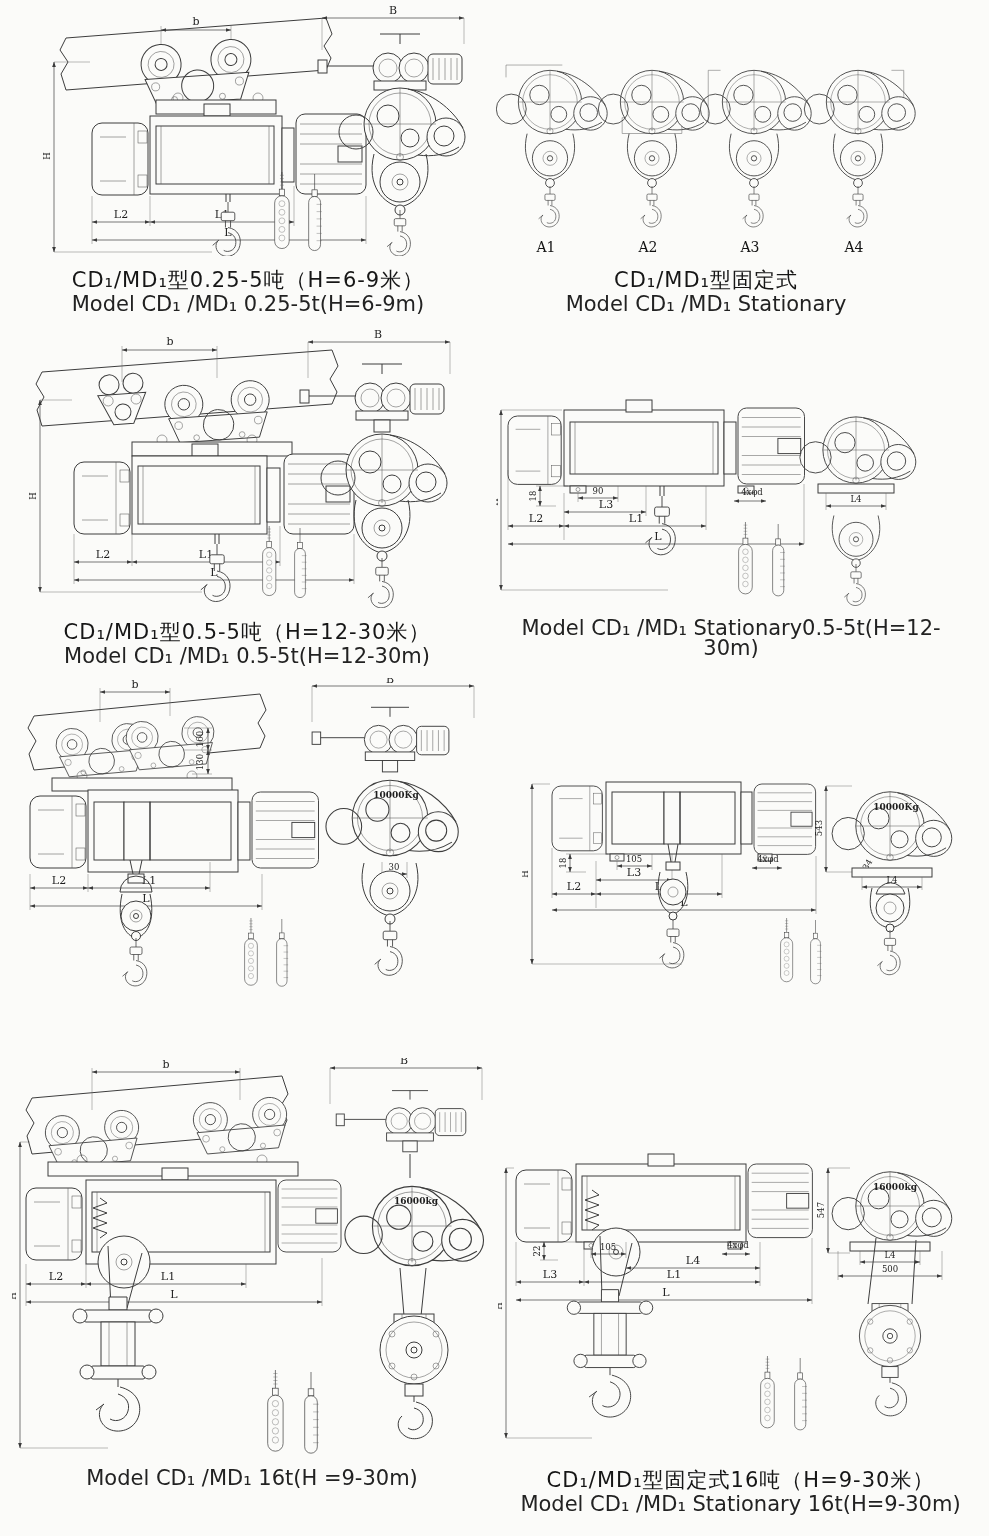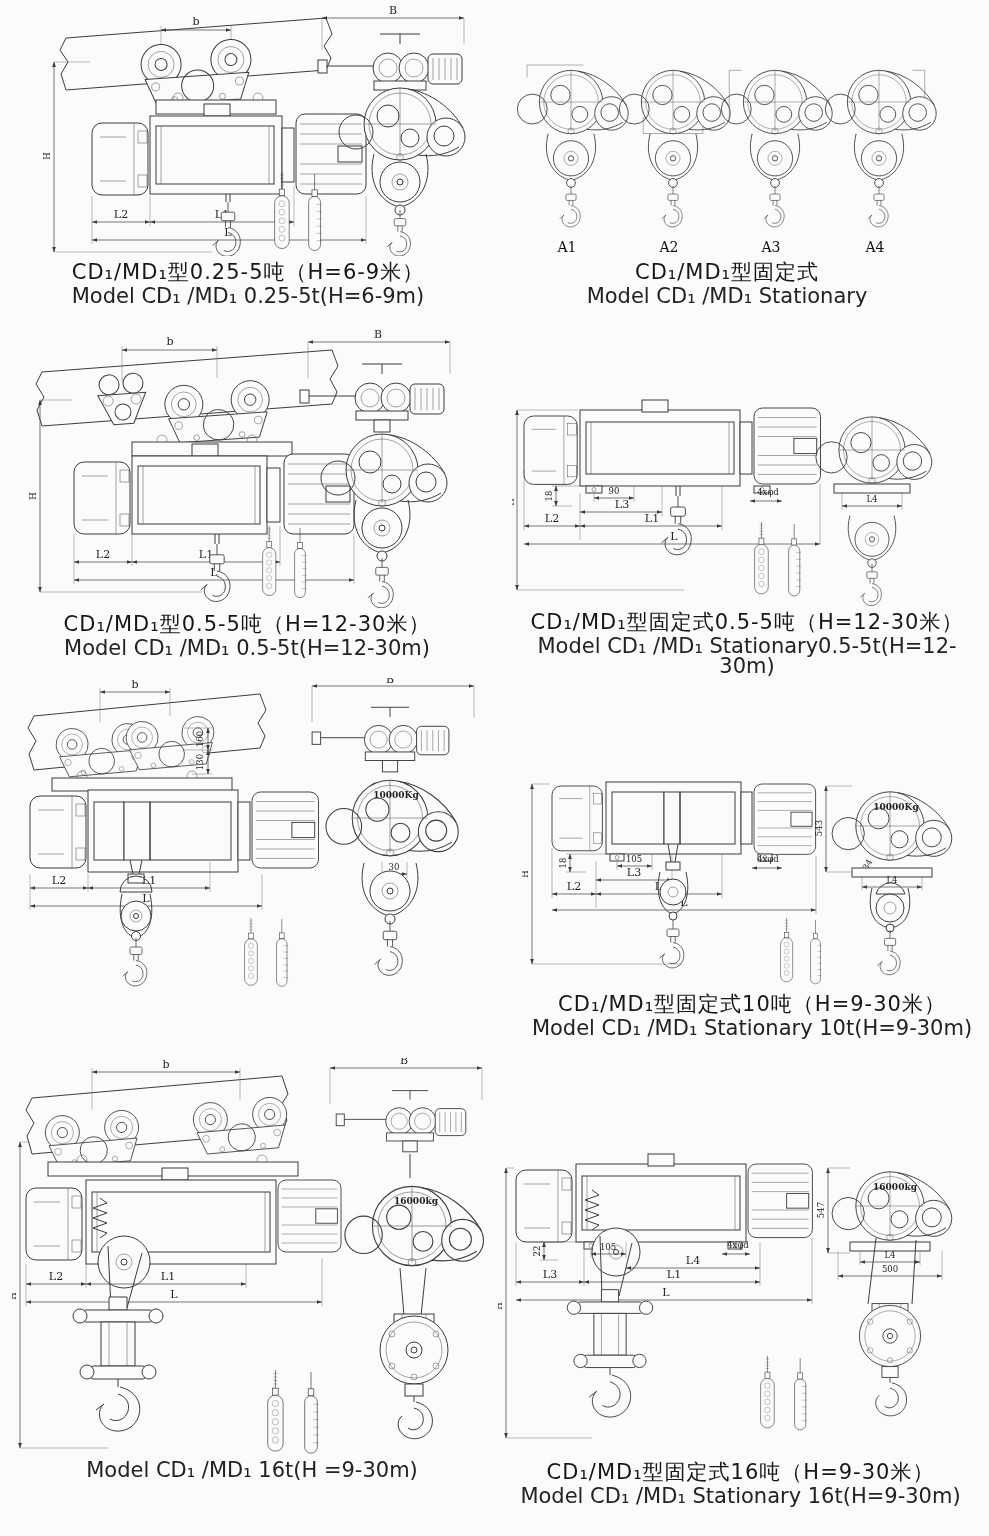--- a/index.html
+++ b/index.html
@@ -1,20 +1,20 @@
 <!DOCTYPE html>
 <html><head>
 <meta charset="utf-8">
 <style>
   html,body {margin:0; padding:0; background:#e9e9e7;}
   .page {position:relative; width:989px; height:1536px; margin:0 auto; background:#fbfbf9;
          font-family:"DejaVu Sans","Liberation Sans",sans-serif; overflow:hidden;}
   .figure {position:absolute; display:flex; flex-direction:column; align-items:center;}
   .figure svg {display:block;}
-  .cap {text-align:center; margin-top:3px;}
+  .cap {text-align:center; margin-top:11px;}
   .cap-zh {font-size:21px; color:#161616; letter-spacing:1px; line-height:26px;}
   .cap-en {font-size:21px; color:#222; line-height:20px; margin-top:1px;}
   
   .ln  {fill:none; stroke:#3d3d3d; stroke-width:1;}
   .lnf {fill:#fbfbf9; stroke:#3d3d3d; stroke-width:1;}
   .thin{fill:none; stroke:#5a5a5a; stroke-width:0.55;}
   .dim {fill:none; stroke:#3f3f3f; stroke-width:0.7;}
   .ext {fill:none; stroke:#6a6a6a; stroke-width:0.45;}
   .dlab{font-family:"DejaVu Serif",serif; font-size:11px; fill:#1e1e1e;}
   .dlab-s{font-family:"DejaVu Serif",serif; font-size:8.5px; fill:#1e1e1e;}
@@ -214,21 +214,21 @@
   <use href="#g-hook" transform="translate(372,206) scale(0.72)"></use>
   <use href="#g-pendantA" transform="translate(246,168) scale(0.66)"></use>
   <use href="#g-pendantB" transform="translate(280,170) scale(0.66)"></use>
 </svg>
 <div class="cap">
   <div class="cap-zh">CD₁/MD₁型0.25-5吨（H=6-9米）</div>
   <div class="cap-en">Model CD₁ /MD₁ 0.25-5t(H=6-9m)</div>
 </div>
 </section>
 
-<section class="figure" style="left:517px; top:52px; width:420px;">
+<section class="figure" style="left:496px; top:52px; width:420px;">
 <svg width="420" height="204" viewBox="0 0 420 204">
   <g transform="translate(54,50) scale(0.88)">
     <path class="thin" d="M-50,-42 h64 M-50,-42 v14"></path>
           <use href="#g-avariant"></use>
   </g>
   <g transform="translate(156,50) scale(0.88)">
     <rect class="thin" x="-34" y="18" width="68" height="18"></rect>
           <use href="#g-avariant"></use>
   </g>
   <g transform="translate(258,50) scale(0.88)">
@@ -289,21 +289,21 @@
   <use href="#g-hook" transform="translate(370,228) scale(0.78)"></use>
   <use href="#g-pendantA" transform="translate(250,196) scale(0.6)"></use>
   <use href="#g-pendantB" transform="translate(282,198) scale(0.6)"></use>
 </svg>
 <div class="cap">
   <div class="cap-zh">CD₁/MD₁型0.5-5吨（H=12-30米）</div>
   <div class="cap-en">Model CD₁ /MD₁ 0.5-5t(H=12-30m)</div>
 </div>
 </section>
 
-<section class="figure" style="left:512px; top:394px; width:470px;">
+<section class="figure" style="left:496px; top:394px; width:470px;">
 <svg width="470" height="212" viewBox="0 0 470 212">
   <use href="#g-cover" transform="translate(12,22) scale(0.95)"></use>
   <rect class="lnf" x="68" y="16" width="160" height="76"></rect>
   <rect class="ln" x="74" y="28" width="148" height="52" fill="url(#hv)"></rect>
   <path class="thin" d="M79,28 v52 M217,28 v52"></path>
   <rect class="lnf" x="130" y="6" width="26" height="12"></rect>
   <rect class="lnf" x="228" y="28" width="12" height="52"></rect>
   <use href="#g-motor" transform="translate(242,14) scale(0.95)"></use>
   <rect class="lnf" x="74" y="92" width="16" height="7"></rect>
         <circle class="thin" cx="82" cy="95.5" r="2"></circle>
@@ -344,21 +344,20 @@
   <rect class="lnf" x="322" y="90" width="76" height="9"></rect>
   <path class="ext" d="M330,99 V116 M390,99 V116"></path>
   <line class="dim" x1="330" y1="112" x2="390" y2="112" marker-start="url(#ar)" marker-end="url(#ar)"></line>
   <text class="dlab-s" x="360" y="108" text-anchor="middle">L4</text>
   <use href="#g-sidelower" transform="translate(360,96) scale(0.85)"></use>
   <use href="#g-hook" transform="translate(360,170) scale(0.65)"></use>
   <use href="#g-pendantA" transform="translate(242,128) scale(0.62)"></use>
   <use href="#g-pendantB" transform="translate(276,130) scale(0.62)"></use>
 </svg>
 <div class="cap">
-  <div class="cap-zh">CD₁/MD₁型固定式0.5-5吨（H=12-30米）</div>
   <div class="cap-en">Model CD₁ /MD₁ Stationary0.5-5t(H=12-30m)</div>
 </div>
 </section>
 
 <section class="figure" style="left:12px; top:678px; width:470px;">
 <svg width="470" height="310" viewBox="0 0 470 310">
   <path class="ln" d="M248,16 L22,38 l-6,12 l8,13 l-7,13 l5,16 L248,70 l5,-12 l-7,-13 l8,-13 l-6,-16 z"></path>
   <path class="ext" d="M88,44 V10 M158,38 V10"></path>
   <line class="dim" x1="88" y1="14" x2="158" y2="14" marker-start="url(#ar)" marker-end="url(#ar)"></line>
   <text class="dlab" x="123" y="10" text-anchor="middle">b</text>
@@ -477,24 +476,20 @@
   <text class="dlab-s" x="370" y="115" text-anchor="middle">L4</text>
   <path class="ln" d="M354,126 a15,15 0 0 1 29,0 z" fill="url(#hx)"></path>
   <path class="ln" d="M350,120 C344,146 354,158 368,160 C382,158 392,146 386,120"></path>
   <circle class="lnf" cx="368" cy="140" r="14"></circle>
         <circle class="thin" cx="368" cy="140" r="6"></circle>
   <circle class="lnf" cx="368" cy="160" r="4"></circle>
   <use href="#g-hook" transform="translate(368,162) scale(0.7)"></use>
   <use href="#g-pendantA" transform="translate(258,150) scale(0.55)"></use>
   <use href="#g-pendantB" transform="translate(288,152) scale(0.55)"></use>
 </svg>
-<div class="cap">
-  <div class="cap-zh">CD₁/MD₁型固定式10吨（H=9-30米）</div>
-  <div class="cap-en">Model CD₁ /MD₁ Stationary 10t(H=9-30m)</div>
-</div>
 </section>
 
 <section class="figure" style="left:12px; top:1058px; width:480px;">
 <svg width="480" height="398" viewBox="0 0 480 398">
   <path class="ln" d="M270,18 L20,40 l-6,12 l8,13 l-7,13 l5,18 L270,74 l5,-12 l-7,-13 l8,-13 l-6,-18 z"></path>
   <path class="ext" d="M80,52 V10 M228,42 V10"></path>
   <line class="dim" x1="80" y1="14" x2="228" y2="14" marker-start="url(#ar)" marker-end="url(#ar)"></line>
   <text class="dlab" x="154" y="10" text-anchor="middle">b</text>
   <use href="#g-trolley1" transform="translate(80,72) rotate(-5) scale(0.85)"></use>
   <use href="#g-trolley1" transform="translate(228,59) rotate(-5) scale(0.85)"></use>

